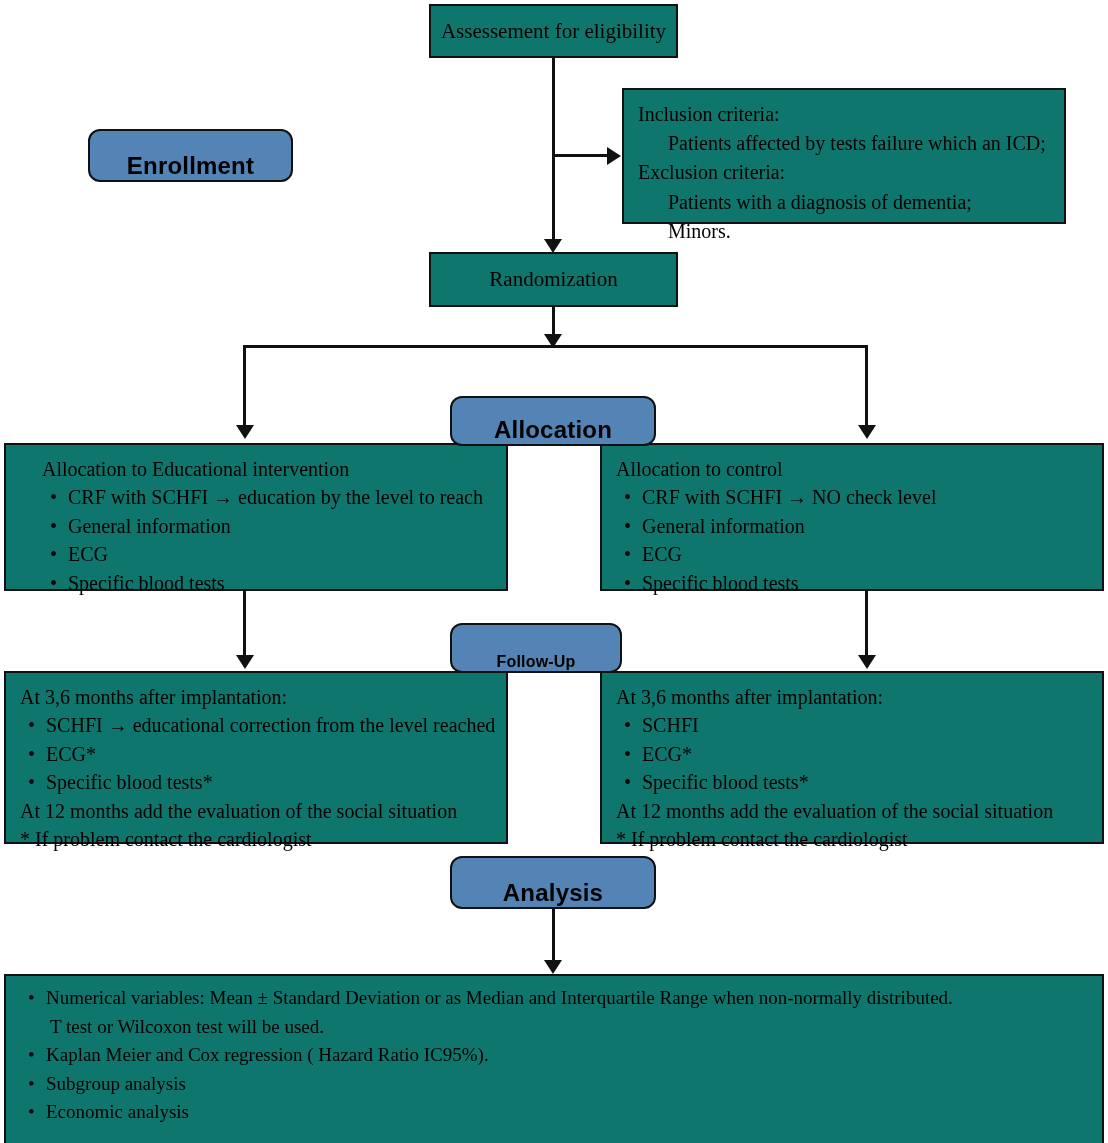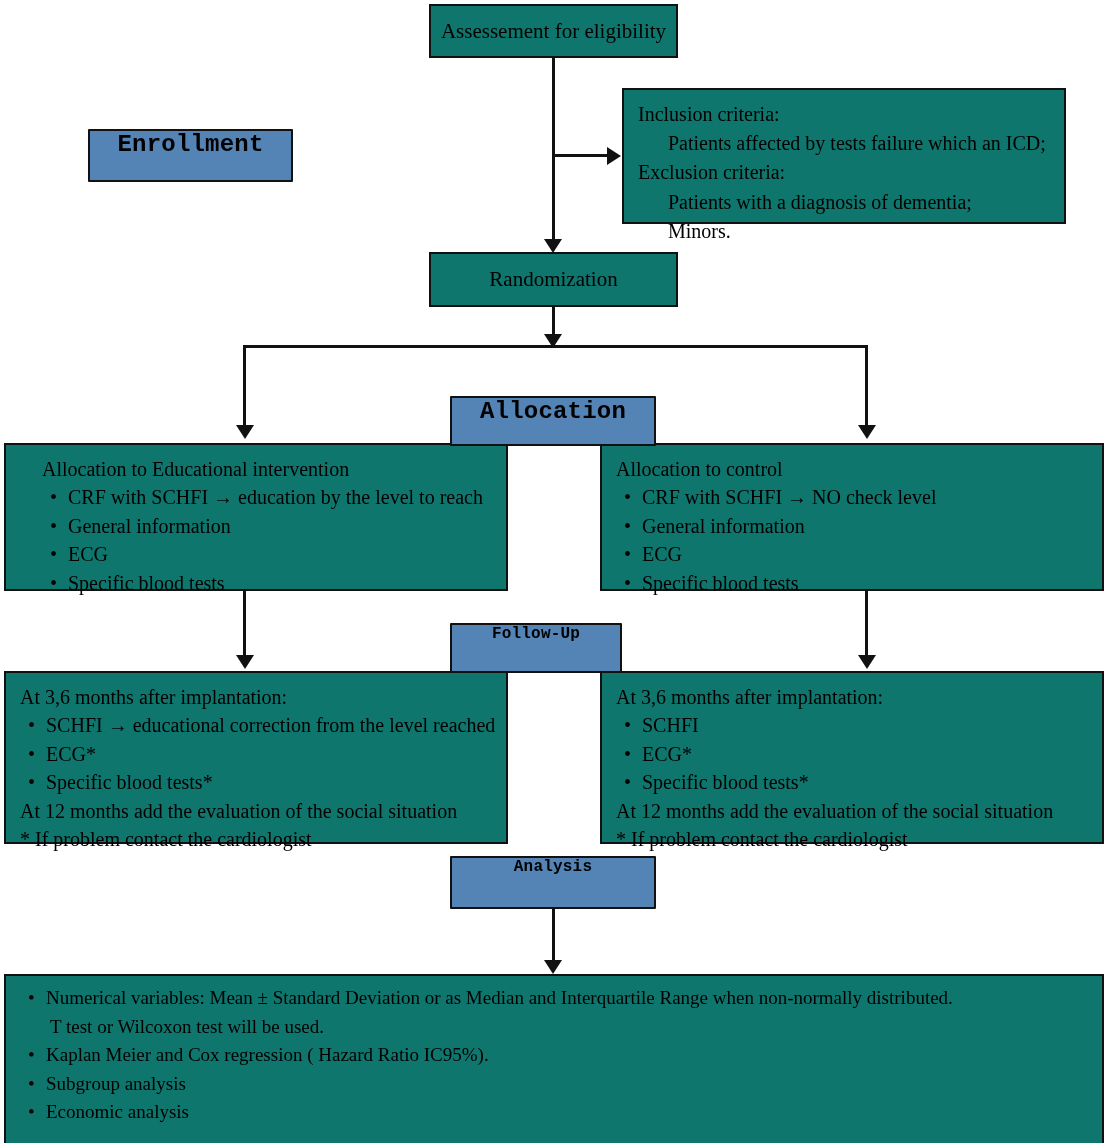--- a/index.html
+++ b/index.html
@@ -32,26 +32,26 @@
     justify-content: center;
     text-align: center;
   }
   .box .txt { white-space: pre; }
 
   
   .badge {
     position: absolute;
     box-sizing: border-box;
     border: 2.5px solid #111111;
-    border-radius: 1px;
+    border-radius: 12px;
     background: #5384B5;
     display: flex;
-    align-items: flex-start;
+    align-items: flex-end;
     justify-content: center;
-    font-family: Liberation Mono, monospace;
+    font-family: Liberation Sans, sans-serif;
     font-weight: bold;
     color: #000000;
     letter-spacing: 0.2px;
     z-index: 30;
   }
 
   
   .vline {
     position: absolute;
     width: 3px;
@@ -202,21 +202,21 @@
     <div class="blk" style="left:0; top:0; right:0;">
       <div class="line">At 3,6 months after implantation:</div>
       <div class="bullet-line">SCHFI</div>
       <div class="bullet-line">ECG*</div>
       <div class="bullet-line">Specific blood tests*</div>
       <div class="line">At 12 months add the evaluation of the social situation</div>
       <div class="line">* If problem contact the cardiologist</div>
     </div>
   </div>
 
-  <div class="badge" style="left:450px; top:856px; width:206px; height:53px; font-size:16px;">
+  <div class="badge" style="left:450px; top:856px; width:206px; height:53px; font-size:24px;">
     <span>Analysis</span>
   </div>
 
   <div class="vline" style="left:552px; top:909px; height:56px;"></div>
   <div class="arrow-down" style="left:544px; top:960px;"></div>
 
   <div class="box" style="left:4px; top:974px; width:1100px; height:206px;">
     <div class="blk analysis-blk" style="left:0; top:0; right:0; padding-top:8px;">
       <div class="bullet-line">Numerical variables: Mean ± Standard Deviation or as Median and Interquartile Range when non-normally distributed.</div>
       <div class="line" style="padding-left:30px;">T test or Wilcoxon test will be used.</div>

